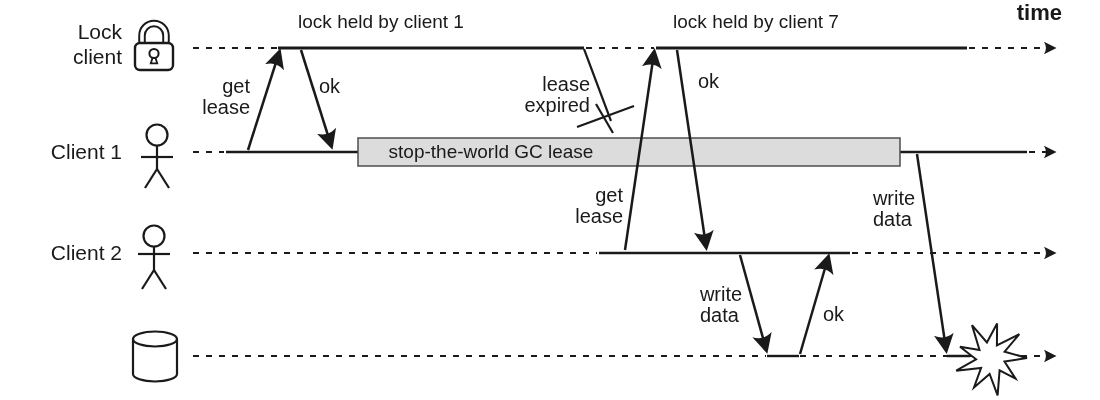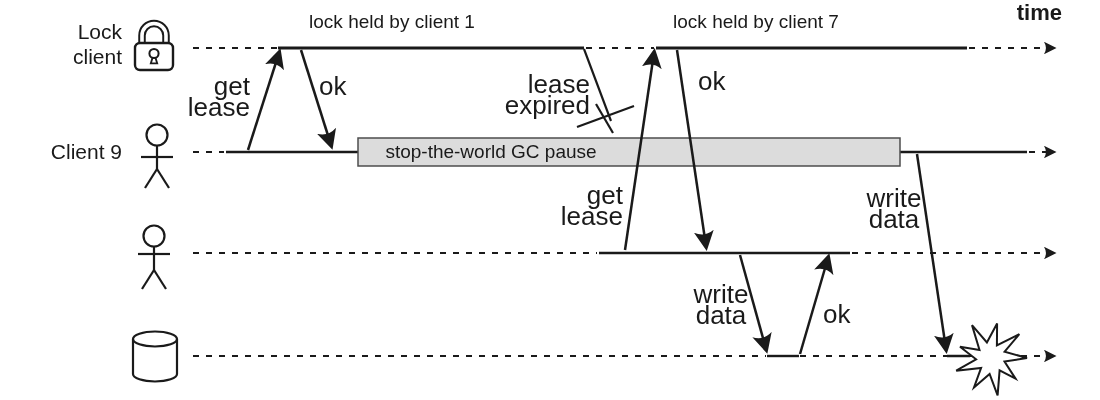--- a/index.html
+++ b/index.html
@@ -11,24 +11,24 @@
     color:#1a1a1a;
     overflow:hidden;
   }
   .canvas svg{position:absolute;left:0;top:0;}
   .lbl{position:absolute;color:#1a1a1a;white-space:nowrap;}
   .actor{font-size:21px;line-height:25px;text-align:right;right:978px;}
   .actor .ln{display:block;}
   .time{font-size:22px;right:38px;top:0;font-weight:bold;}
   .span-lbl{font-size:19px;line-height:22px;transform:translateX(-50%);top:11px;}
   .gc-lbl{font-size:19px;line-height:21px;left:491px;top:141px;transform:translateX(-50%);}
-  .msg{font-size:26px;line-height:21px;}
+  .msg{font-size:20px;line-height:21px;}
   .msg .ln{display:block;}
   .ra{text-align:right;}
-  .ca{text-align:center;transform:translateX(-50%);}
+  .ca{text-align:left;transform:translateX(-50%);}
 </style>
 </head>
 <body>
 
 <div class="canvas">
 
   <svg width="1100" height="400" viewBox="0 0 1100 400">
     <defs>
       <marker id="mArrow" viewBox="0 0 10 10" refX="7.5" refY="5" markerWidth="8" markerHeight="8" orient="auto">
         <path d="M0 0 L10 5 L0 10 Q3.2 5 0 0 Z" fill="#1a1a1a"></path>
@@ -116,27 +116,28 @@
         <path d="M133 339 L133 374 A22 7.5 0 0 0 177 374 L177 339"></path>
         <ellipse cx="155" cy="339" rx="22" ry="7.5"></ellipse>
       </g>
     </g>
   </svg>
 
   <div class="lbl actor" style="top:19px">
     <span class="ln">Lock</span>
     <span class="ln">client</span>
   </div>
-  <div class="lbl actor" style="top:139px">Client 9</div>
+  <div class="lbl actor" style="top:139px">Client 1</div>
+  <div class="lbl actor" style="top:240px">Client 2</div>
 
   <div class="lbl time">time</div>
 
-  <div class="lbl span-lbl" style="left:392px">lock held by client 1</div>
+  <div class="lbl span-lbl" style="left:381px">lock held by client 1</div>
   <div class="lbl span-lbl" style="left:756px">lock held by client 7</div>
-  <div class="lbl gc-lbl">stop-the-world GC pause</div>
+  <div class="lbl gc-lbl">stop-the-world GC lease</div>
 
   <div class="lbl msg ra" style="right:850px;top:76px">
     <span class="ln">get</span>
     <span class="ln">lease</span>
   </div>
   <div class="lbl msg" style="left:319px;top:76px">ok</div>
 
   <div class="lbl msg ra" style="right:510px;top:74px">
     <span class="ln">lease</span>
     <span class="ln">expired</span>

